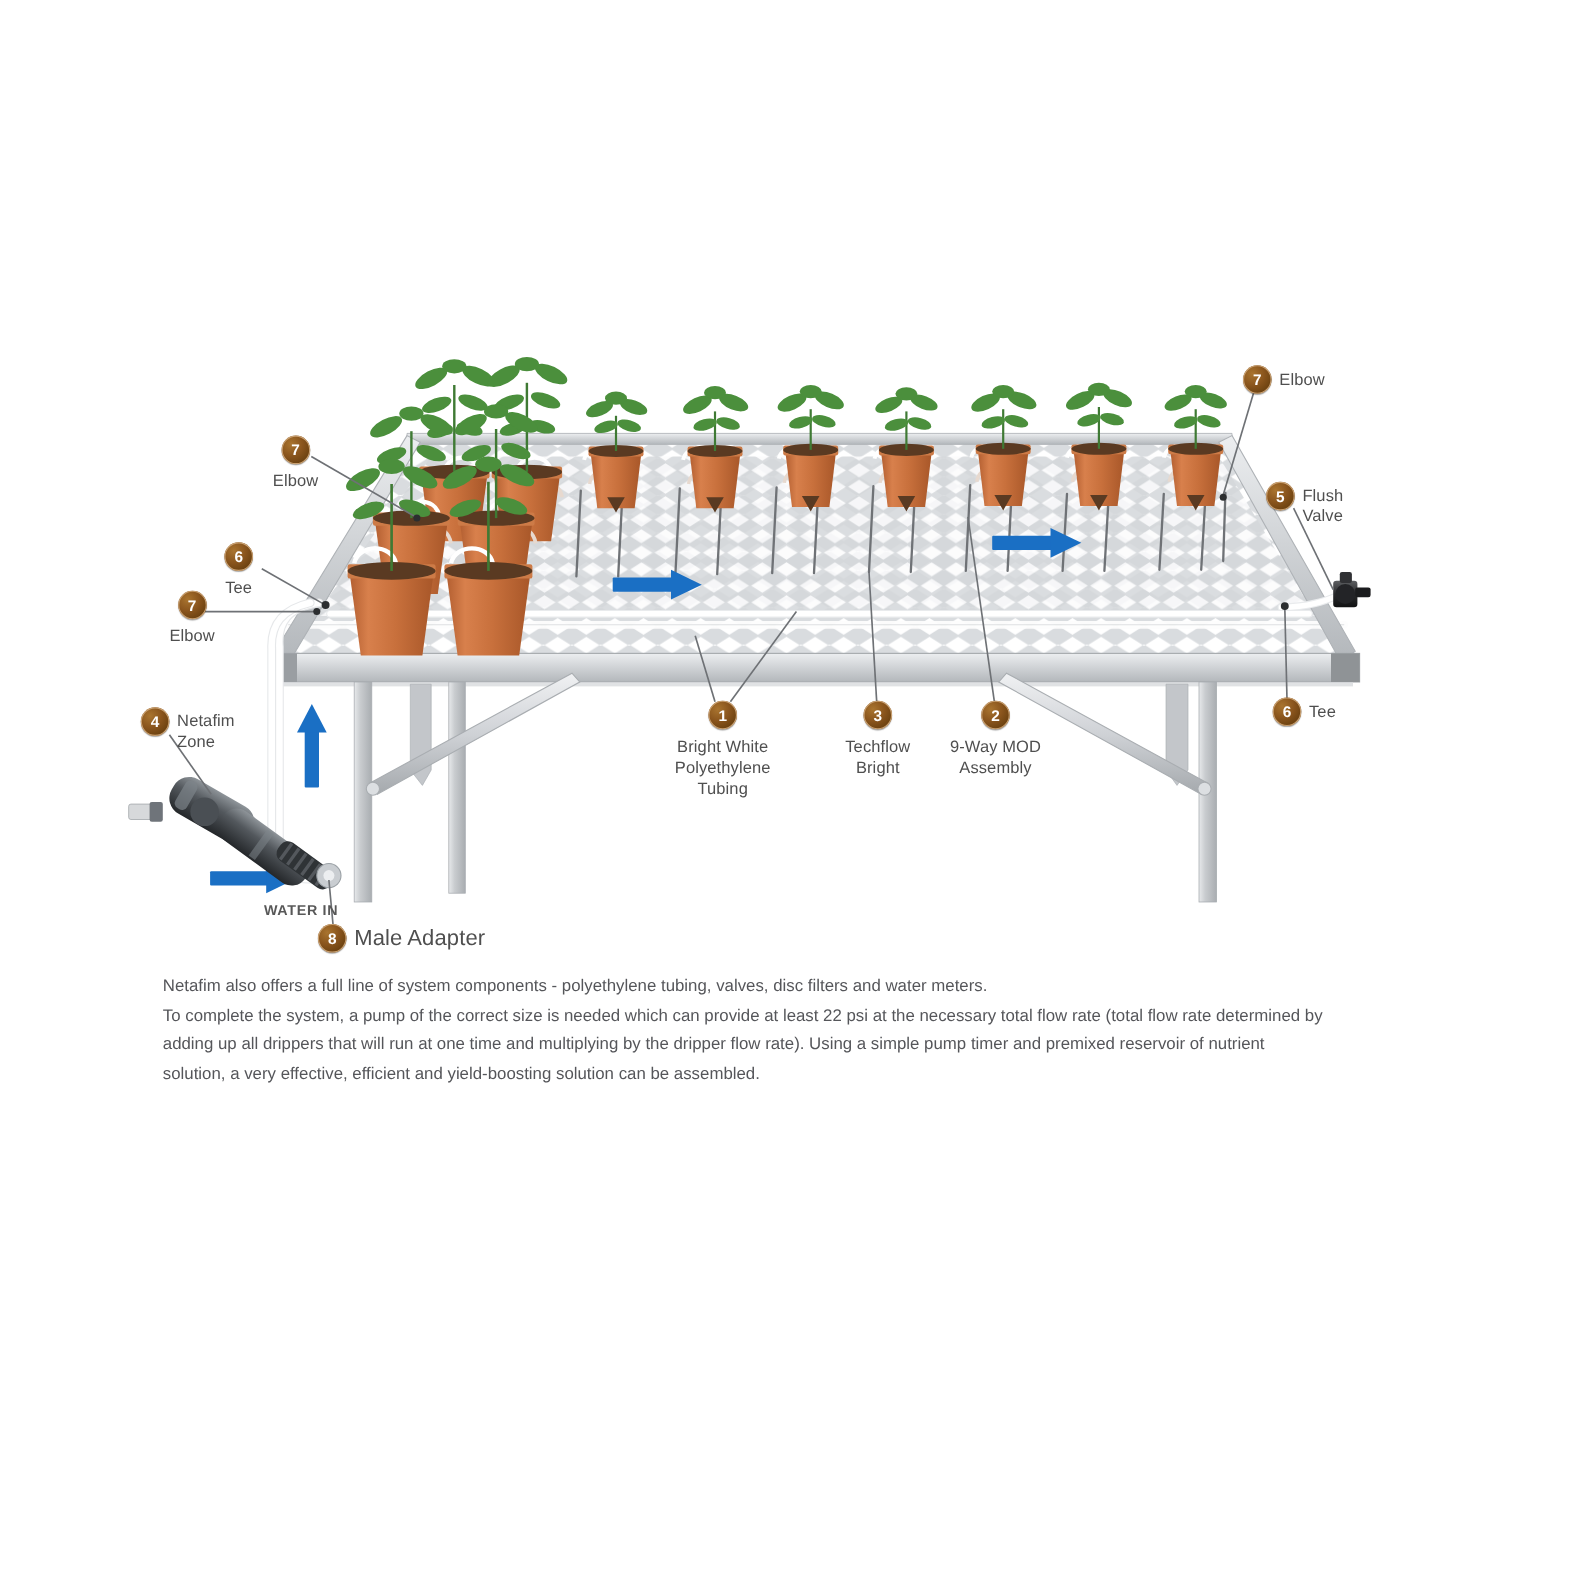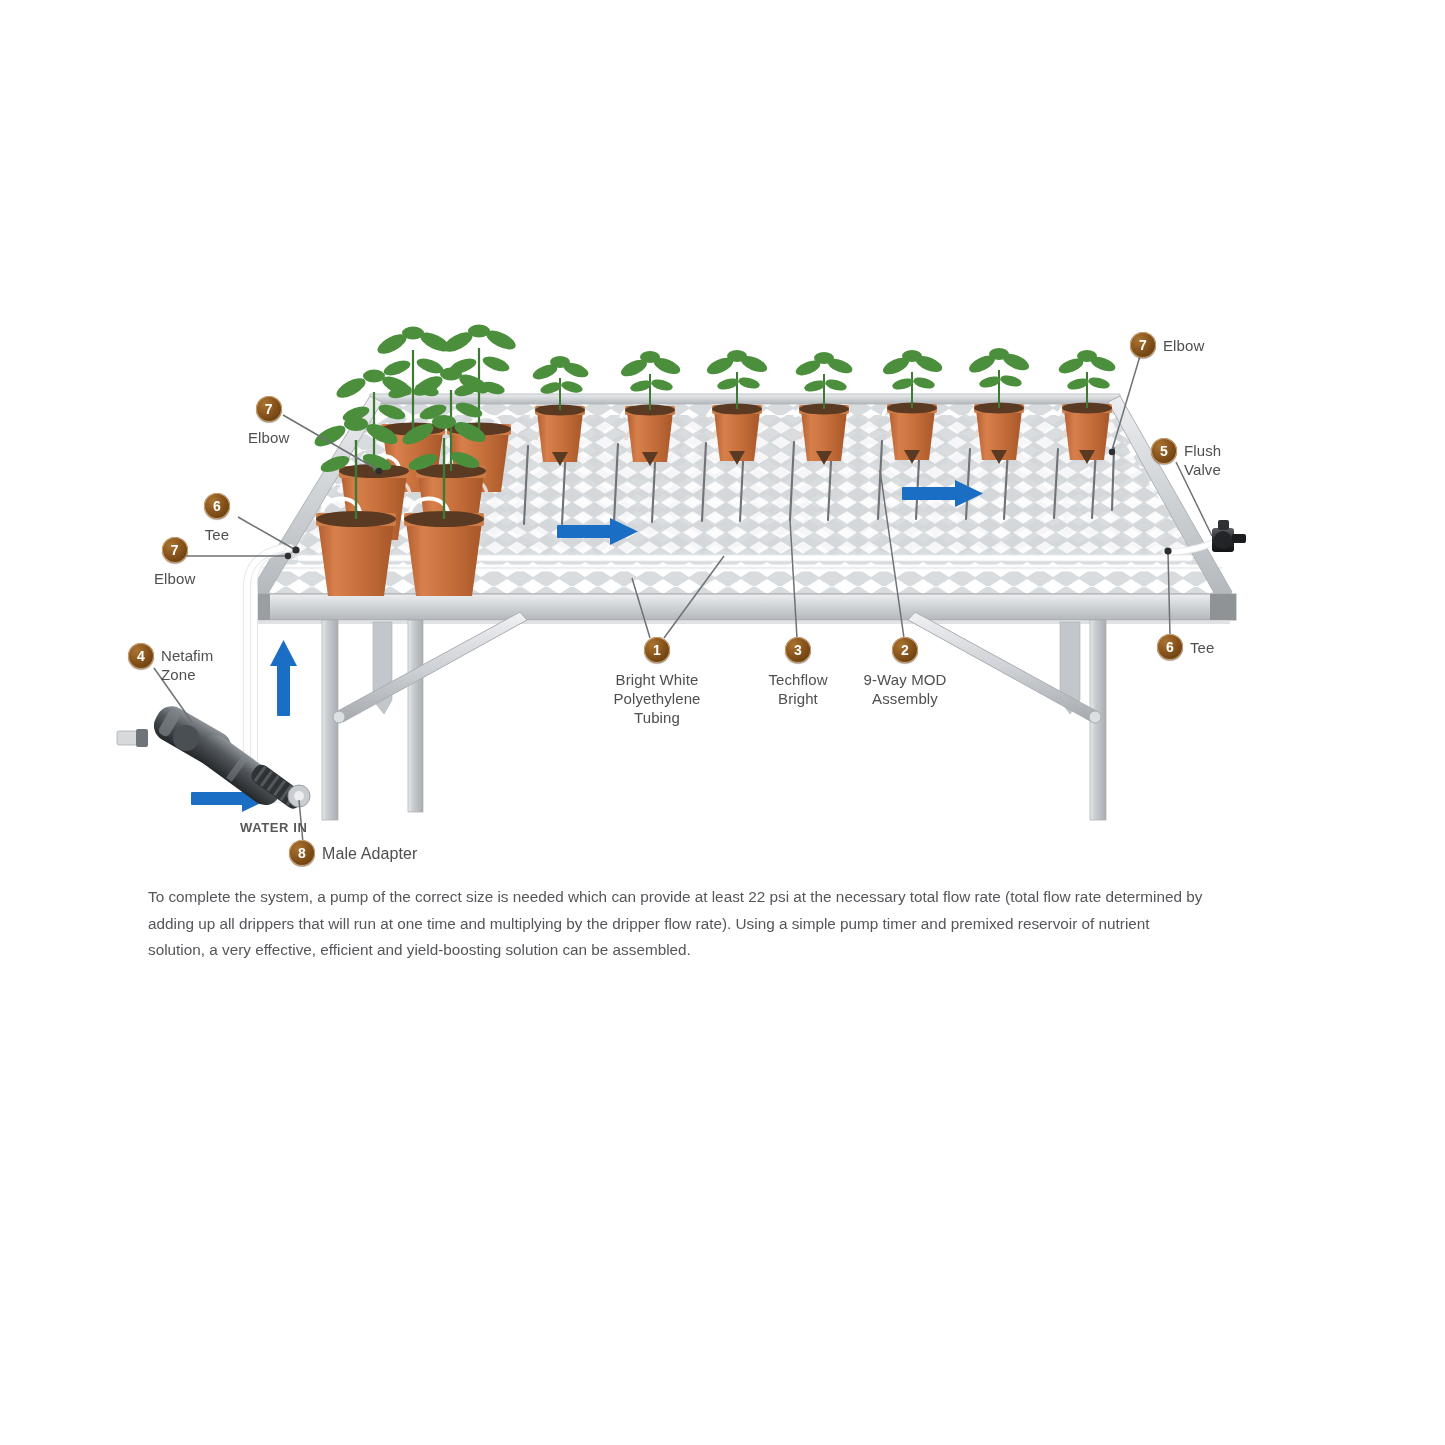--- a/index.html
+++ b/index.html
@@ -530,21 +530,21 @@
   </div>
 
   <div class="callout" id="c-control-zone" style="left:128px;top:643px;">
     <div class="badge">4</div>
     <div class="ctext">Netafim
 Zone</div>
   </div>
 
   <div class="callout" id="c-male-adapter" style="left:289px;top:840px;align-items:center;">
     <div class="badge">8</div>
-    <div class="ctext" style="padding-top:1px;font-size:16px;">Male Adapter</div>
+    <div class="ctext" style="padding-top:1px;font-size:20px;">Male Adapter</div>
   </div>
 
   <div class="callout stack" id="c-poly-tubing" style="left:612px;top:637px;width:90px;">
     <div class="badge">1</div>
     <div class="ctext center">Bright White
 Polyethylene
 Tubing</div>
   </div>
 
   <div class="callout stack" id="c-techflow" style="left:755px;top:637px;width:86px;">
@@ -571,16 +571,17 @@
   </div>
 
   <div class="callout" id="c-tee-right" style="left:1157px;top:634px;align-items:center;">
     <div class="badge">6</div>
     <div class="ctext" style="padding-top:1px;">Tee</div>
   </div>
 
   <div id="water-in-label">WATER IN</div>
 
   <div id="body-copy">
+    <p>Netafim also offers a full line of system components - polyethylene tubing, valves, disc filters and water meters.</p>
     <p>To complete the system, a pump of the correct size is needed which can provide at least 22 psi at the necessary total flow rate (total flow rate determined by adding up all drippers that will run at one time and multiplying by the dripper flow rate). Using a simple pump timer and premixed reservoir of nutrient solution, a very effective, efficient and yield-boosting solution can be assembled.</p>
   </div>
 
 </div>
 
 </body></html>

